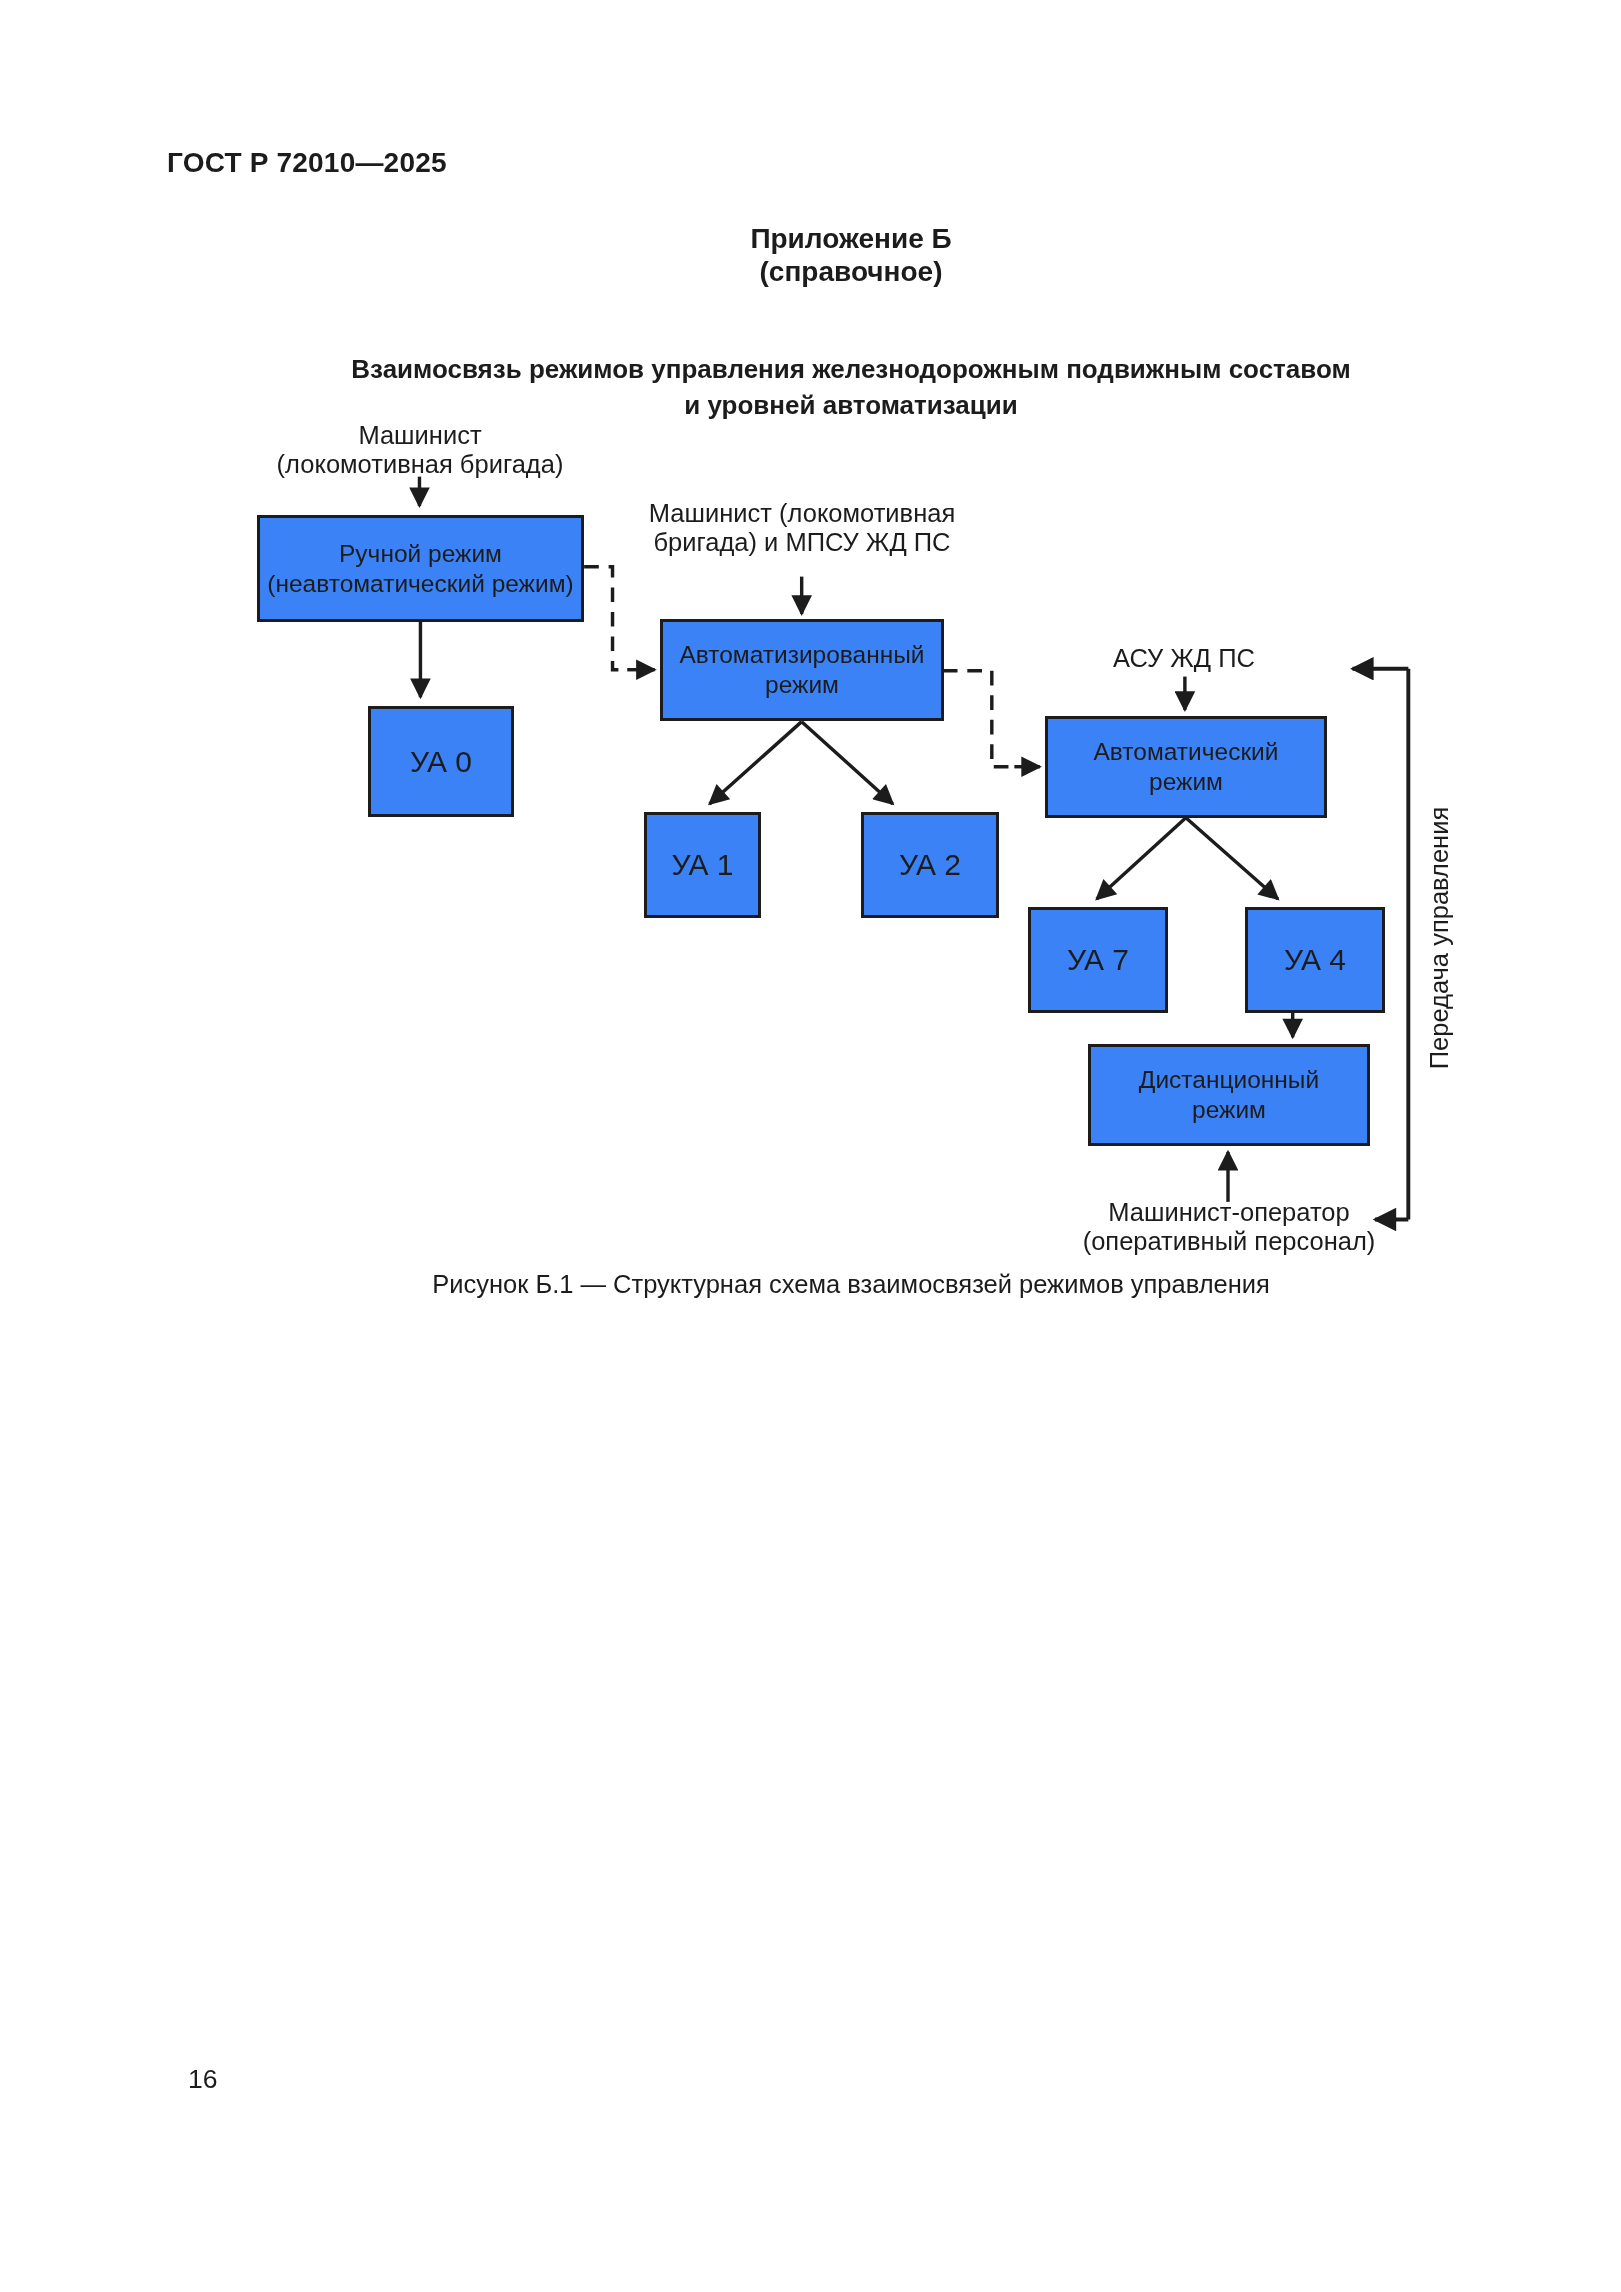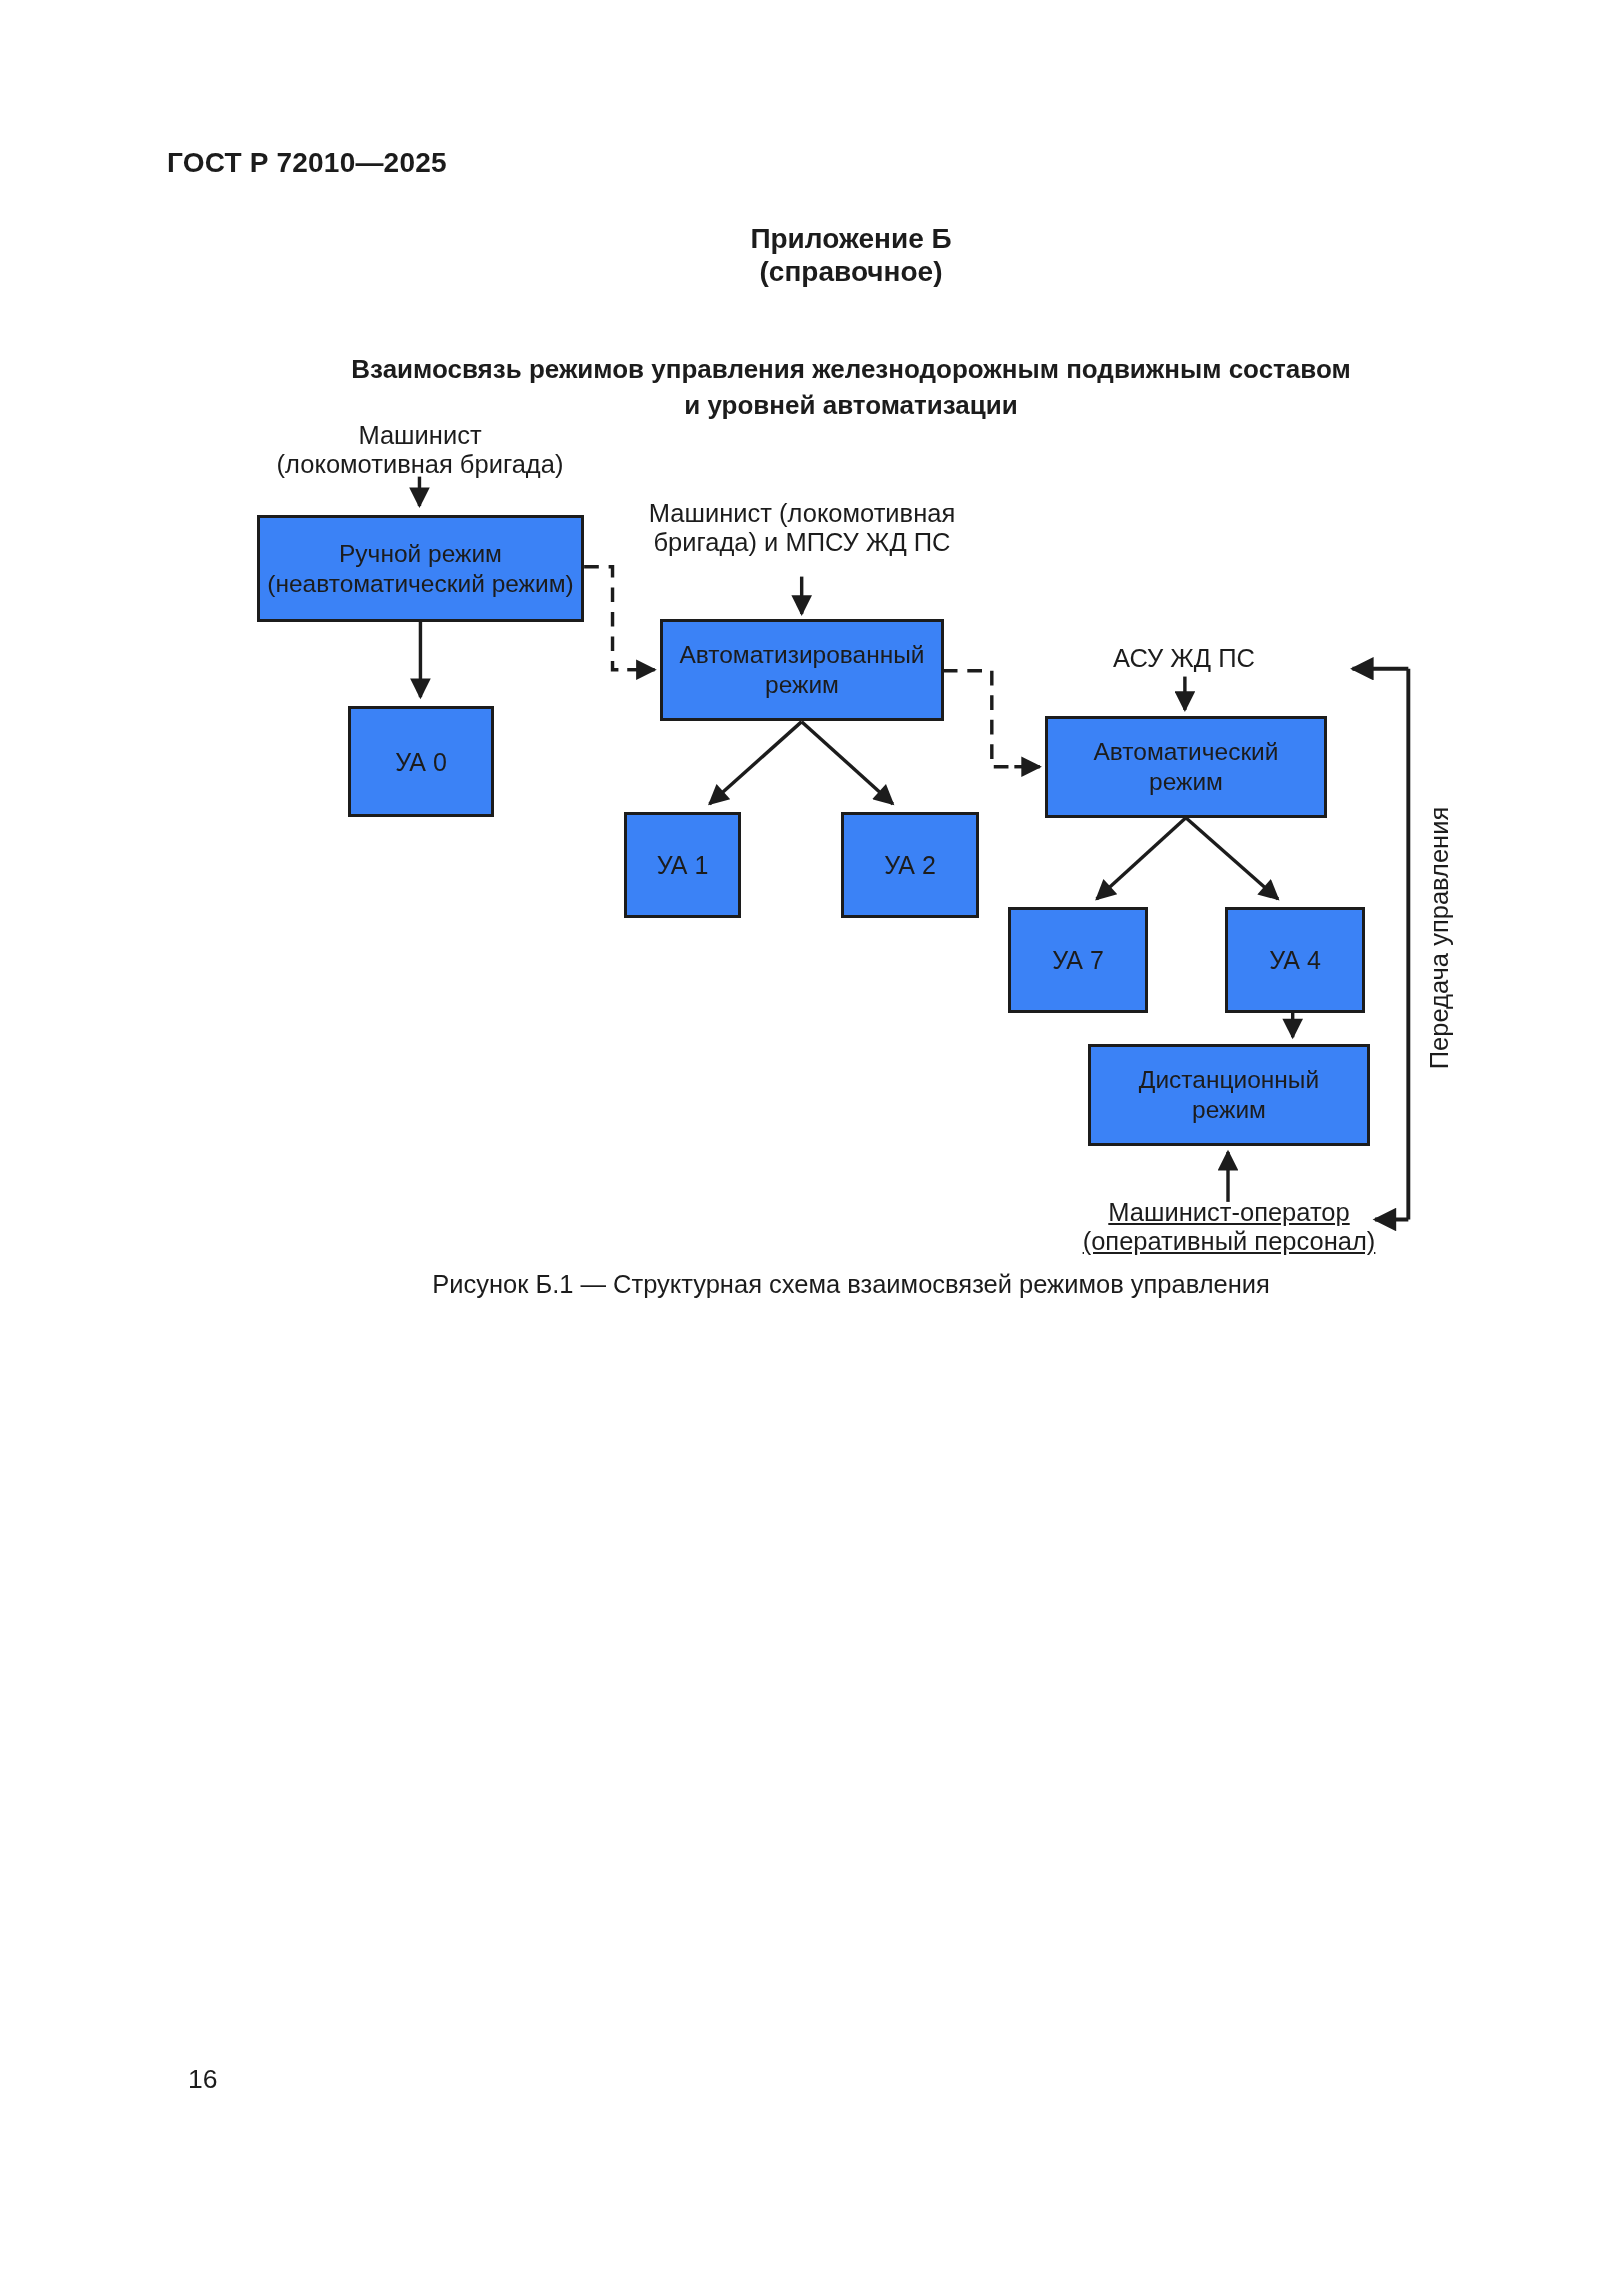--- a/index.html
+++ b/index.html
@@ -66,21 +66,22 @@
     background: #3b82f6;
     display: flex;
     align-items: center;
     justify-content: center;
     text-align: center;
     font-size: 24.5px;
     line-height: 30px;
     white-space: pre-line;
   }
   .uabox {
-    font-size: 25px;
+    font-size: 30px;
+    margin-left: 20px;
   }
   
   .dlabel {
     position: absolute;
     transform: translateX(-50%);
     text-align: center;
     font-size: 25.5px;
     line-height: 29px;
     white-space: pre-line;
   }
@@ -151,21 +152,21 @@
       <line x1="1437" y1="682" x2="1380" y2="682" stroke-width="4" marker-end="url(#arr)"></line>
       <line x1="1437" y1="1244" x2="1403" y2="1244" stroke-width="4" marker-end="url(#arr)"></line>
     </g>
   </svg>
 
   <div class="dlabel" style="left:420px; top:421px;">Машинист
 (локомотивная бригада)</div>
   <div class="dlabel" style="left:802px; top:499px;">Машинист (локомотивная
 бригада) и МПСУ ЖД ПС</div>
   <div class="dlabel" style="left:1184px; top:644px;">АСУ ЖД ПС</div>
-  <div class="dlabel" style="left:1229px; top:1198px;text-decoration:underline;">Машинист-оператор
+  <div class="dlabel" style="left:1229px; top:1198px;">Машинист-оператор
 (оперативный персонал)</div>
   <div class="rotated">Передача управления</div>
 
   <div class="dbox" style="left:257px; top:515px; width:327px; height:107px;">Ручной режим
 (неавтоматический режим)</div>
   <div class="dbox uabox" style="left:348px; top:706px; width:146px; height:111px;">УА 0</div>
   <div class="dbox" style="left:660px; top:619px; width:284px; height:102px;">Автоматизированный
 режим</div>
   <div class="dbox uabox" style="left:624px; top:812px; width:117px; height:106px;">УА 1</div>
   <div class="dbox uabox" style="left:841px; top:812px; width:138px; height:106px;">УА 2</div>

